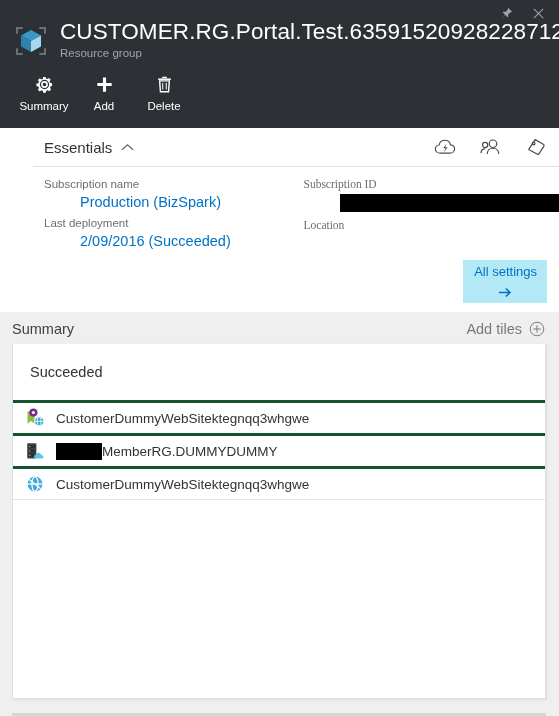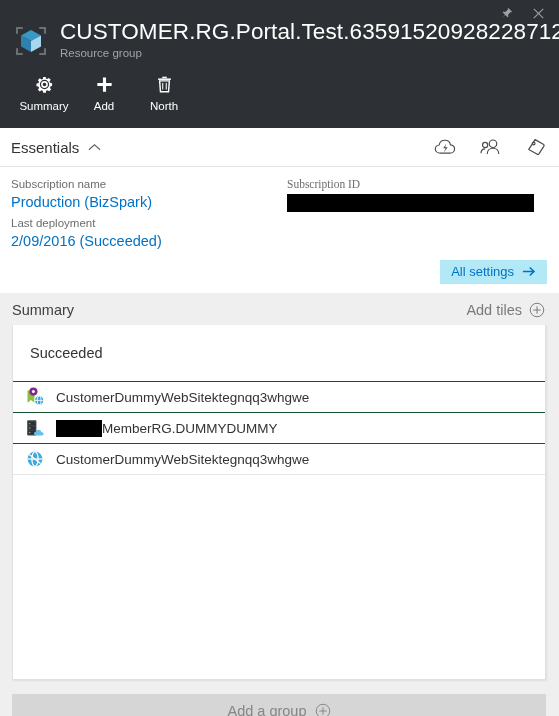--- a/index.html
+++ b/index.html
@@ -99,20 +99,21 @@
   .tool-label {
     font-size: 11.5px;
     line-height: 14px;
     margin-top: 4px;
     font-weight: 400;
   }
 
   
   .essentials {
     background: #ffffff;
+    padding-left: 33px;
   }
   .ess-bar {
     height: 38px;
     display: flex;
     align-items: center;
     padding: 0 12px 0 11px;
     border-bottom: 1px solid #e3e3e3;
   }
   .ess-title {
     font-size: 15px;
@@ -152,20 +153,21 @@
   .ess-label {
     font-size: 11.5px;
     color: #6d6d6d;
     line-height: 16px;
   }
   .ess-value {
     font-size: 14.5px;
     color: #333333;
     line-height: 21px;
     margin-bottom: 2px;
+    margin-left: 36px;
   }
   .ess-value.link {
     color: #0072c6;
     cursor: pointer;
   }
   .redact {
     background: #000000;
     display: inline-block;
     height: 18px;
     vertical-align: -3px;
@@ -180,20 +182,21 @@
   }
   .all-settings {
     background: #b3e8f7;
     color: #0072c6;
     font-size: 13px;
     padding: 4px 10px 5px 11px;
     display: inline-flex;
     align-items: center;
     gap: 8px;
     cursor: pointer;
+    flex-direction: column;
   }
   .all-settings svg { display: block; }
 
   
   .summary-bar {
     display: flex;
     align-items: center;
     padding: 9px 14px 7px 12px;
     background: #efefef;
   }
@@ -232,21 +235,21 @@
   }
   .tile-head-text {
     font-size: 14.5px;
     color: #333333;
   }
   .res-list { flex: 1 1 auto; }
   .res-row {
     height: 30px;
     display: flex;
     align-items: center;
-    border-top: 1px solid #14532d;
+    border-top: 3px solid #14532d;
     padding-left: 10px;
     cursor: pointer;
   }
   .res-row:last-child { border-bottom: 1px solid #e6e6e6; }
   .res-ico {
     width: 24px;
     height: 22px;
     flex: 0 0 24px;
     display: flex;
     align-items: center;
@@ -338,21 +341,21 @@
     <div class="tool-btn">
       <div class="tool-ico">
         <svg width="19" height="19" viewBox="0 0 20 20">
           <path d="M7.6 1.8 h4.8 v1.5 h-4.8 z" fill="currentColor"></path>
           <rect x="3.3" y="3.6" width="13.4" height="1.6" fill="currentColor"></rect>
           <path d="M4.9 6.2 h10.2 l-0.85 11.4 h-8.5 z" fill="none" stroke="currentColor" stroke-width="1.5"></path>
           <rect x="7.6" y="8.3" width="1.1" height="7" fill="currentColor"></rect>
           <rect x="11.3" y="8.3" width="1.1" height="7" fill="currentColor"></rect>
         </svg>
       </div>
-      <div class="tool-label">North</div>
+      <div class="tool-label">Delete</div>
     </div>
   </div>
 </div>
 
 <div class="essentials">
   <div class="ess-bar">
     <span class="ess-title">Essentials</span>
     <span class="ess-chev">
       <svg width="13" height="9" viewBox="0 0 14 9">
         <path d="M1 7 L7 1.6 L13 7" stroke="currentColor" stroke-width="1.3" fill="none"></path>
@@ -387,20 +390,21 @@
       <div class="ess-label">Subscription name</div>
       <div class="ess-value link">Production (BizSpark)</div>
       <div class="ess-label">Last deployment</div>
       <div class="ess-value link">2/09/2016 (Succeeded)</div>
     </div>
     <div class="ess-col right">
       <div class="ess-label">Subscription ID</div>
       <div class="ess-value">
         <span class="redact sub-id"></span>
       </div>
+      <div class="ess-label">Location</div>
     </div>
   </div>
 
   <div class="all-settings-row">
     <div class="all-settings">
       <span>All settings</span>
       <span>
         <svg width="15" height="11" viewBox="0 0 16 12">
           <path d="M0.8 6 H12.4 M8.3 1.6 L12.9 6 L8.3 10.4" stroke="currentColor" stroke-width="1.7" fill="none"></path>
         </svg>

